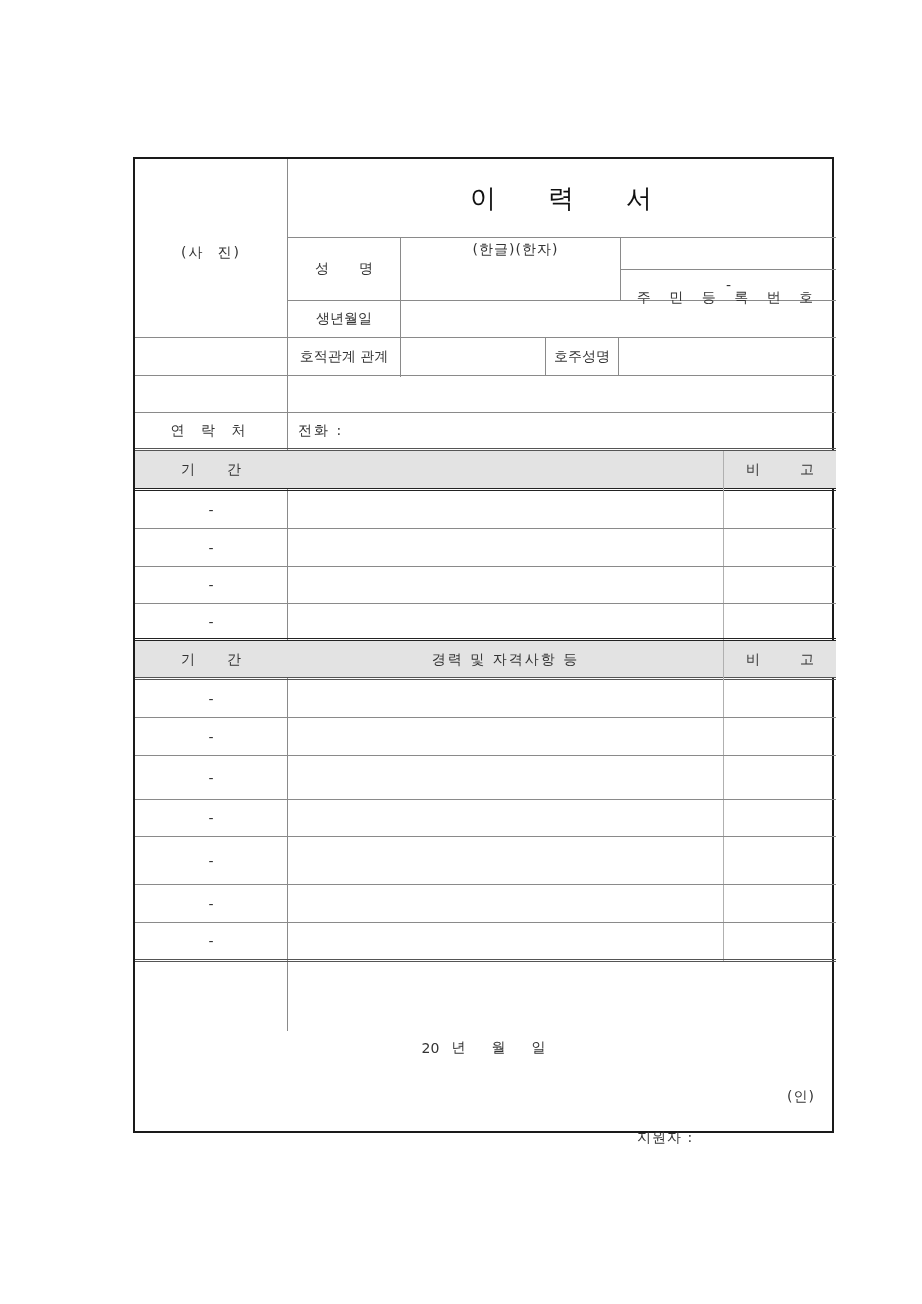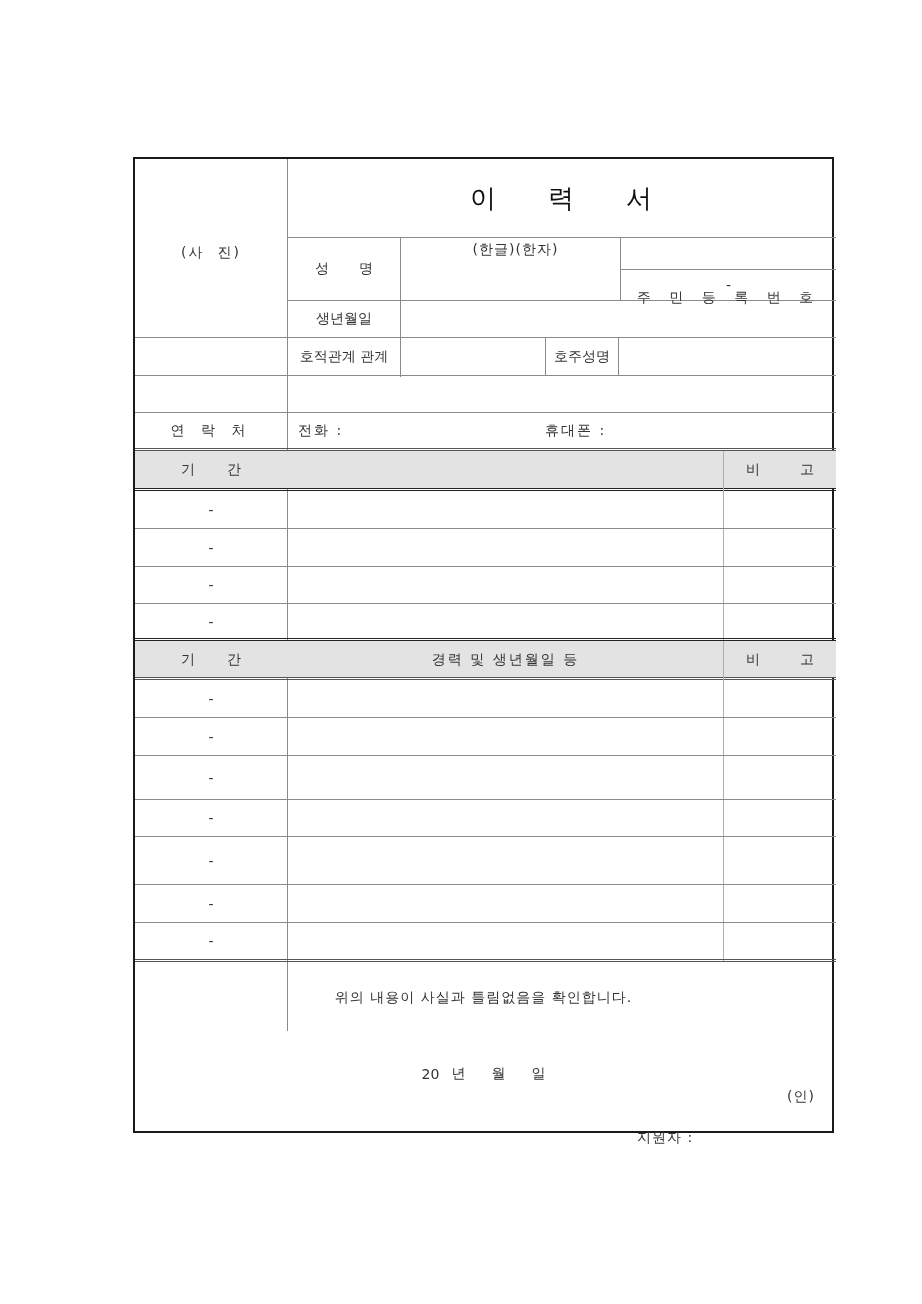--- a/index.html
+++ b/index.html
@@ -62,23 +62,20 @@
   <div class="cell" style="left:411px; top:179px; width:72px; height:37px;">호주성명</div>
   <div class="cell" style="left:484px; top:179px; width:217px; height:37px;"></div>
 
   <div class="hl" style="left:0; top:253px; width:701px;"></div>
   <div class="cell" style="left:153px; top:217px; width:548px; height:36px;"></div>
 
   <div class="cell spaced" style="left:0; top:254px; width:152px; height:36px;">연 락 처</div>
   <div class="cell left" style="left:153px; top:254px; width:240px; height:36px;">
     <span style="letter-spacing:2px;">전화 :</span>
   </div>
-  <div class="cell left" style="left:400px; top:254px; width:301px; height:36px;">
-    <span style="letter-spacing:2px;">휴대폰 :</span>
-  </div>
 
   <div class="shade" style="left:0; top:292px; width:701px; height:37px;"></div>
   <div class="dbl" style="left:0; top:289px; width:701px;"></div>
   <div class="dbl" style="left:0; top:329px; width:701px; border-color:#222;"></div>
   <div class="vl" style="left:588px; top:292px; height:510px; border-color:#b0b0b0;"></div>
   <div class="cell" style="left:0; top:292px; width:152px; height:37px;">
     <span style="margin-right:32px;">기</span>
       <span>간</span>
   </div>
   <div class="cell" style="left:589px; top:292px; width:112px; height:37px;">
@@ -107,21 +104,21 @@
   <div class="cell" style="left:589px; top:445px; width:112px; height:35px;"></div>
 
   <div class="shade" style="left:0; top:482px; width:701px; height:37px;"></div>
   <div class="dbl" style="left:0; top:479px; width:701px; border-color:#222;"></div>
   <div class="dbl" style="left:0; top:518px; width:701px;"></div>
   <div class="vl" style="left:588px; top:482px; height:320px; border-color:#b0b0b0;"></div>
   <div class="cell" style="left:0; top:482px; width:152px; height:37px;">
     <span style="margin-right:32px;">기</span>
       <span>간</span>
   </div>
-  <div class="cell" style="left:153px; top:482px; width:435px; height:37px; letter-spacing:2px;">경력 및 생년월일 등</div>
+  <div class="cell" style="left:153px; top:482px; width:435px; height:37px; letter-spacing:2px;">경력 및 자격사항 등</div>
   <div class="cell" style="left:589px; top:482px; width:112px; height:37px;">
     <span style="margin-right:40px;">비</span>
       <span>고</span>
   </div>
 
   <div class="hl" style="left:0; top:558px; width:701px;"></div>
   <div class="hl" style="left:0; top:596px; width:701px;"></div>
   <div class="hl" style="left:0; top:640px; width:701px;"></div>
   <div class="hl" style="left:0; top:677px; width:701px;"></div>
   <div class="hl" style="left:0; top:725px; width:701px;"></div>
@@ -150,22 +147,21 @@
   <div class="cell dash" style="left:0; top:726px; width:152px; height:37px;">-</div>
   <div class="cell" style="left:153px; top:726px; width:435px; height:37px;"></div>
   <div class="cell" style="left:589px; top:726px; width:112px; height:37px;"></div>
 
   <div class="cell dash" style="left:0; top:764px; width:152px; height:36px;">-</div>
   <div class="cell" style="left:153px; top:764px; width:435px; height:36px;"></div>
   <div class="cell" style="left:589px; top:764px; width:112px; height:36px;"></div>
 
   <div class="dbl" style="left:0; top:800px; width:701px;"></div>
 
-  <div class="cell" style="left:0; top:822px; width:697px; height:34px; letter-spacing:1px;">위의 내용이 사실과 틀림없음을 확인합니다.</div>
-  <div class="cell" style="left:0; top:872px; width:697px; height:34px;margin-top:26px;">
+  <div class="cell" style="left:0; top:872px; width:697px; height:34px;">
     <span style="margin-right:12px;">20</span>
     <span style="margin-right:26px;">년</span>
     <span style="margin-right:26px;">월</span>
     <span>일</span>
   </div>
   <div class="cell" style="left:502px; top:921px; width:64px; height:34px; justify-content:flex-start; letter-spacing:1px;margin-top:41px;">지원자 :</div>
   <div class="cell" style="left:566px; top:921px; width:80px; height:34px;"></div>
   <div class="cell" style="left:646px; top:921px; width:40px; height:34px; letter-spacing:1px;">(인)</div>
 </div>
 

